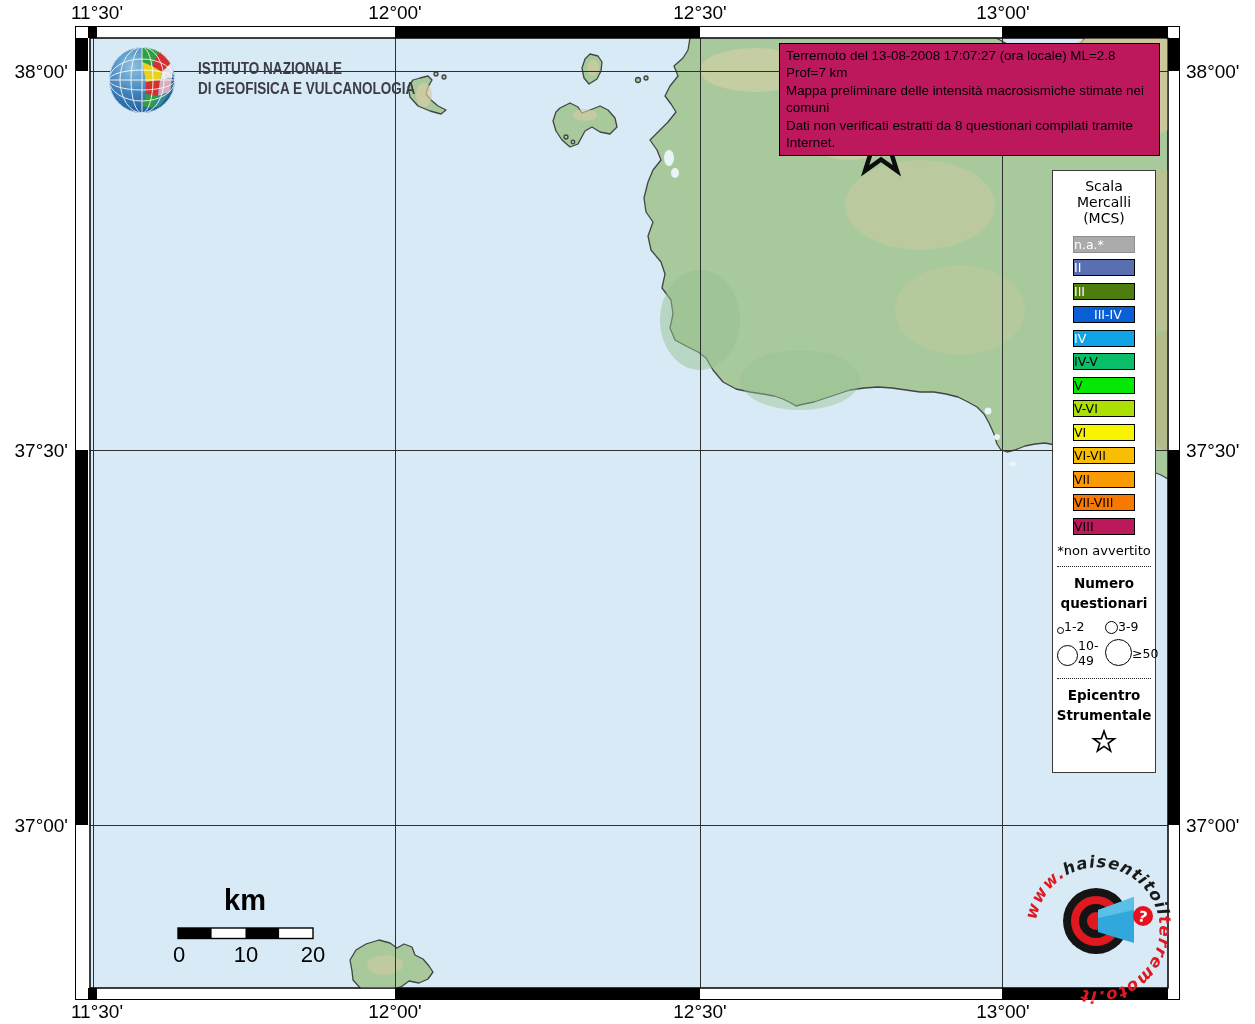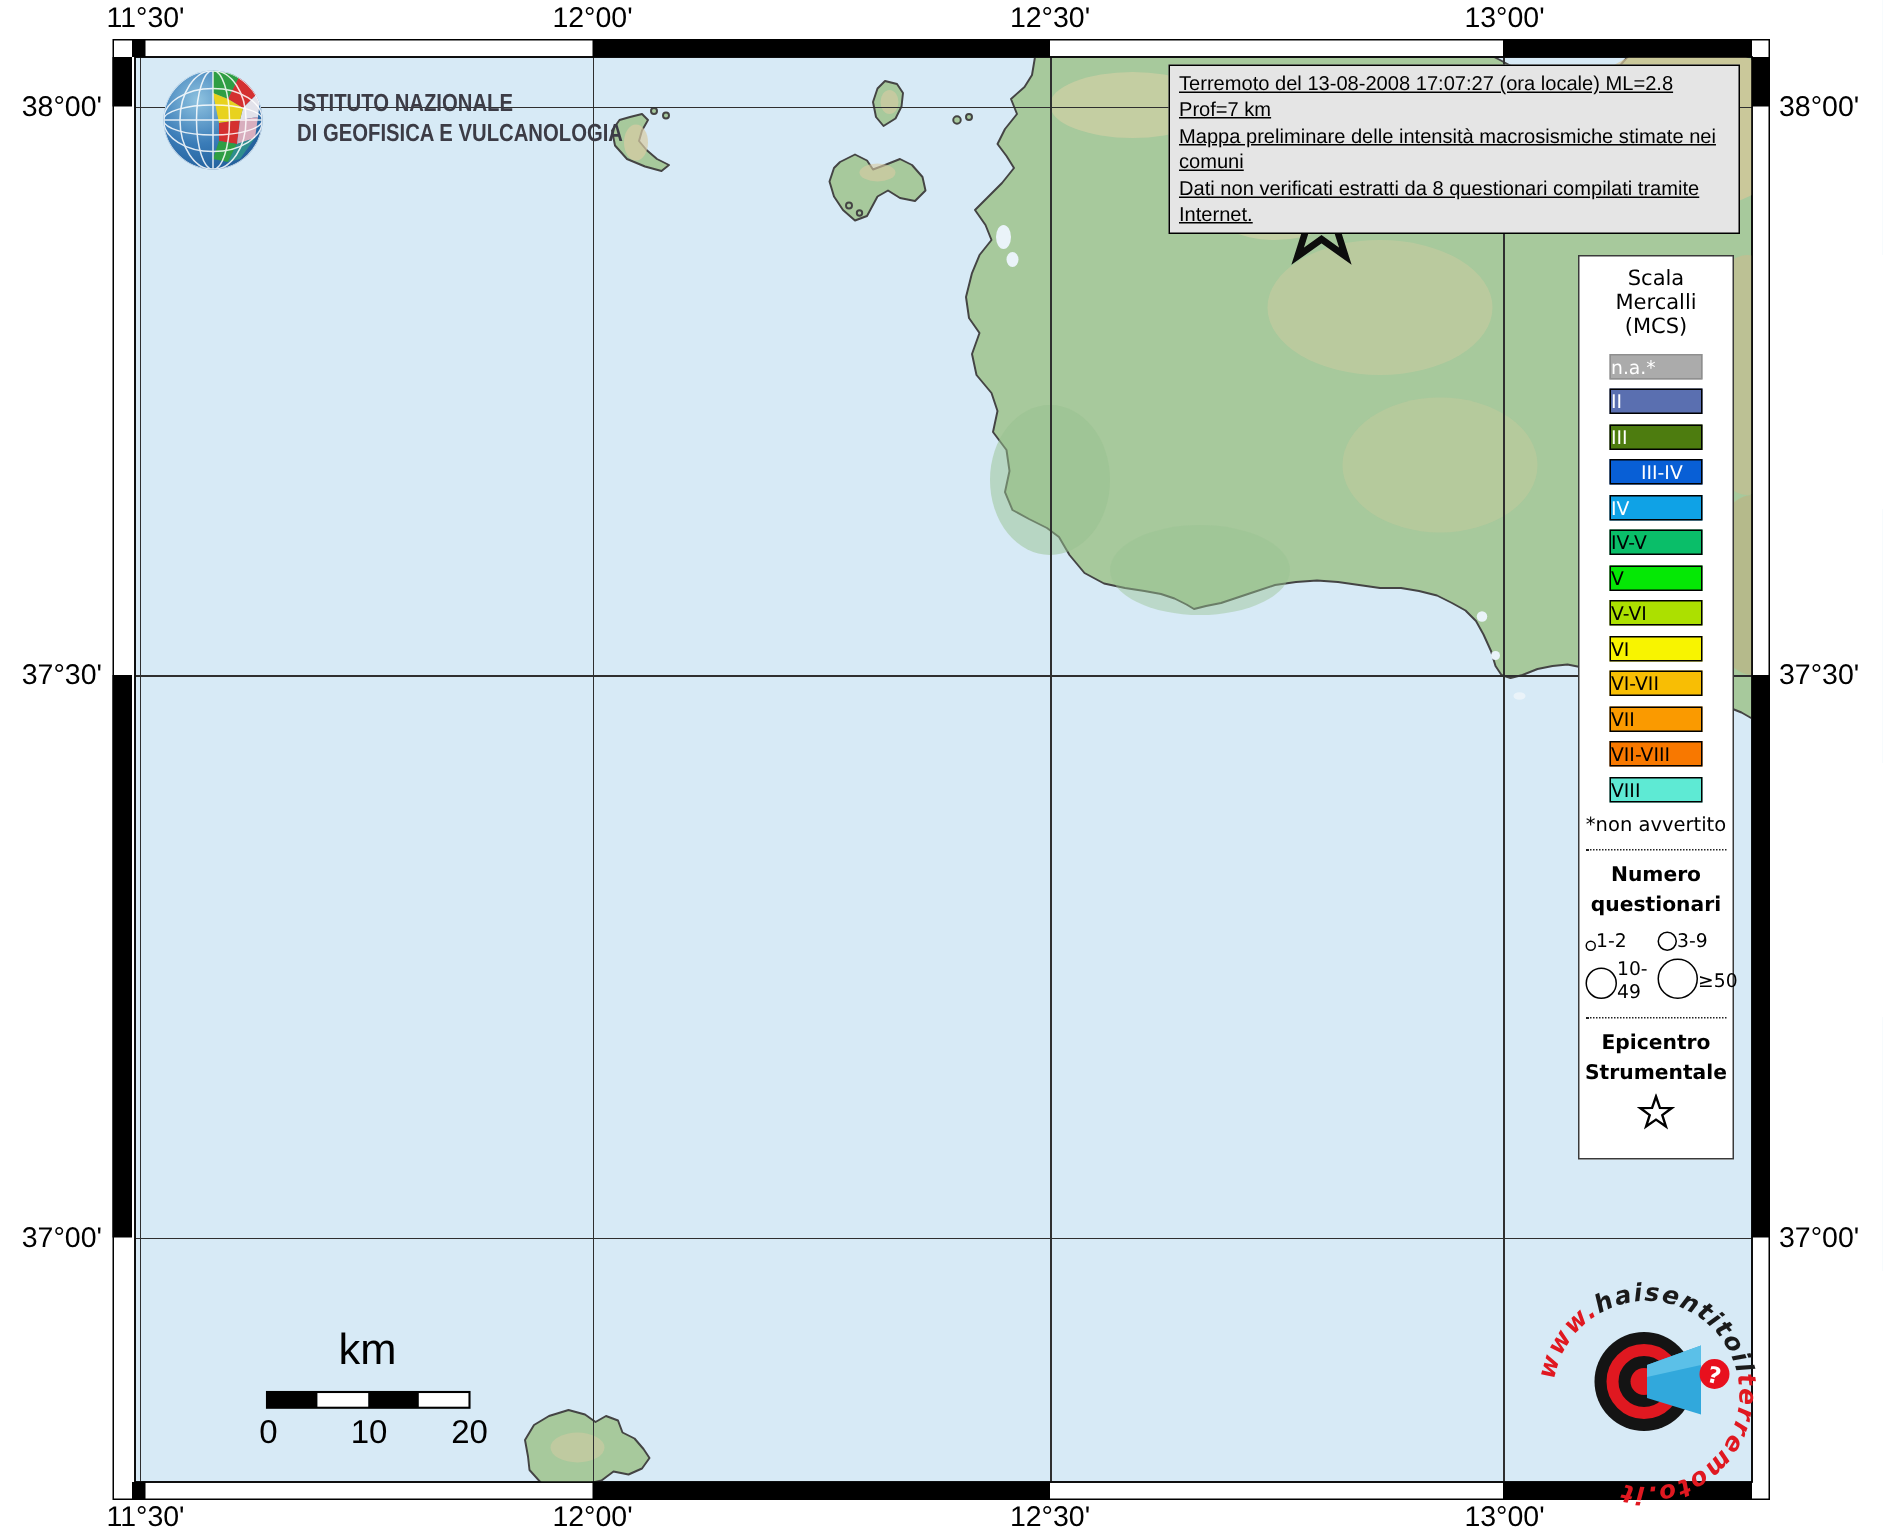--- a/index.html
+++ b/index.html
@@ -2,38 +2,38 @@
 <html><head>
 <meta charset="utf-8">
 <style>
   html,body{margin:0;padding:0;background:#fff;}
   #canvas{position:relative;width:1255px;height:1024px;background:#fff;overflow:hidden;
           font-family:"Liberation Sans",sans-serif;}
   svg{position:absolute;left:0;top:0;}
   .axis-label{position:absolute;font-size:19px;color:#000;white-space:nowrap;}
   .axis-label.center{transform:translateX(-50%);}
   .axis-label.rightal{text-align:right;}
-  #info-box{position:absolute;left:779px;top:43px;width:381px;background:#e5e5e5;
-            border:1px solid #000;padding:3px 6px;font-size:13.4px;line-height:1.3;color:#000;box-sizing:border-box;text-decoration:underline;}
+  #info-box{position:absolute;left:779px;top:43px;width:381px;background:#be185d;
+            border:1px solid #000;padding:3px 6px;font-size:13.4px;line-height:1.3;color:#000;box-sizing:border-box;}
   #legend{position:absolute;left:1052px;top:170px;width:104px;height:603px;background:#fff;
           border:1px solid #3a3a3a;box-sizing:border-box;font-family:"DejaVu Sans",sans-serif;
           display:flex;flex-direction:column;align-items:center;padding-top:7px;}
   .legend-title{font-size:14px;font-weight:normal;line-height:1.16;color:#000;text-align:center;}
   #swatches{margin-top:9px;}
   .swatch{width:62px;height:17px;margin:0 auto 6.5px auto;border:1px solid #000;
           font-size:12.5px;font-weight:normal;text-align:left;line-height:16px;box-sizing:border-box;}
   .legend-footnote{font-size:13px;color:#000;margin-top:2px;font-family:"DejaVu Sans",sans-serif;}
   .dotted-sep{width:92%;border-top:1.5px dotted #222;margin:8px 0 7px 0;}
   .legend-sub{font-size:13.5px;font-weight:bold;color:#000;line-height:1.45;text-align:center;}
   .circ-grid{display:flex;flex-wrap:wrap;width:96px;justify-content:space-around;margin-top:4px;}
   .circ-cell{width:46px;display:flex;flex-direction:row;align-items:center;margin-bottom:2px;}
   .circ-hold{display:flex;align-items:flex-end;justify-content:center;}
   .q-circle{border:1.6px solid #000;border-radius:50%;background:transparent;box-sizing:border-box;}
   .circ-label{font-size:12.5px;color:#000;margin-top:2px;font-family:"DejaVu Sans",sans-serif;}
-  #km-title{position:absolute;left:195px;top:884px;width:100px;text-align:center;font-size:29px;color:#000;}
+  #km-title{position:absolute;left:195px;top:884px;width:100px;text-align:center;font-size:29px;color:#000;font-weight:bold;}
   .km-num{position:absolute;top:942px;transform:translateX(-50%);font-size:22px;color:#000;}
 </style>
 </head>
 <body>
 
 <div id="canvas">
 
 <svg width="1255" height="1024" viewBox="0 0 1255 1024">
   <defs>
     <clipPath id="mapClip">
@@ -217,21 +217,21 @@
     <div class="swatch" style="background: #4d7c0f; color: rgb(255, 255, 255);">III</div>
     <div class="swatch" style="background: rgb(8, 95, 214); color: rgb(255, 255, 255); padding-left: 20px;">III-IV</div>
     <div class="swatch" style="background: rgb(15, 162, 230); color: rgb(255, 255, 255);">IV</div>
     <div class="swatch" style="background: rgb(10, 190, 105); color: rgb(0, 0, 0);">IV-V</div>
     <div class="swatch" style="background: rgb(5, 232, 5); color: rgb(0, 0, 0);">V</div>
     <div class="swatch" style="background: rgb(172, 224, 0); color: rgb(0, 0, 0);">V-VI</div>
     <div class="swatch" style="background: rgb(248, 244, 0); color: rgb(0, 0, 0);">VI</div>
     <div class="swatch" style="background: rgb(248, 190, 4); color: rgb(0, 0, 0);">VI-VII</div>
     <div class="swatch" style="background: rgb(250, 154, 0); color: rgb(0, 0, 0);">VII</div>
     <div class="swatch" style="background: rgb(248, 120, 0); color: rgb(0, 0, 0);">VII-VIII</div>
-    <div class="swatch" style="background: #5eead4; color: rgb(0, 0, 0);">VIII</div>
+    <div class="swatch" style="background: #be185d; color: rgb(0, 0, 0);">VIII</div>
   </div>
 
   <div class="legend-footnote">*non avvertito</div>
   <div class="dotted-sep"></div>
 
   <div class="legend-sub">Numero</div>
   <div class="legend-sub">questionari</div>
 
   <div class="circ-grid">
     <div class="circ-cell">

